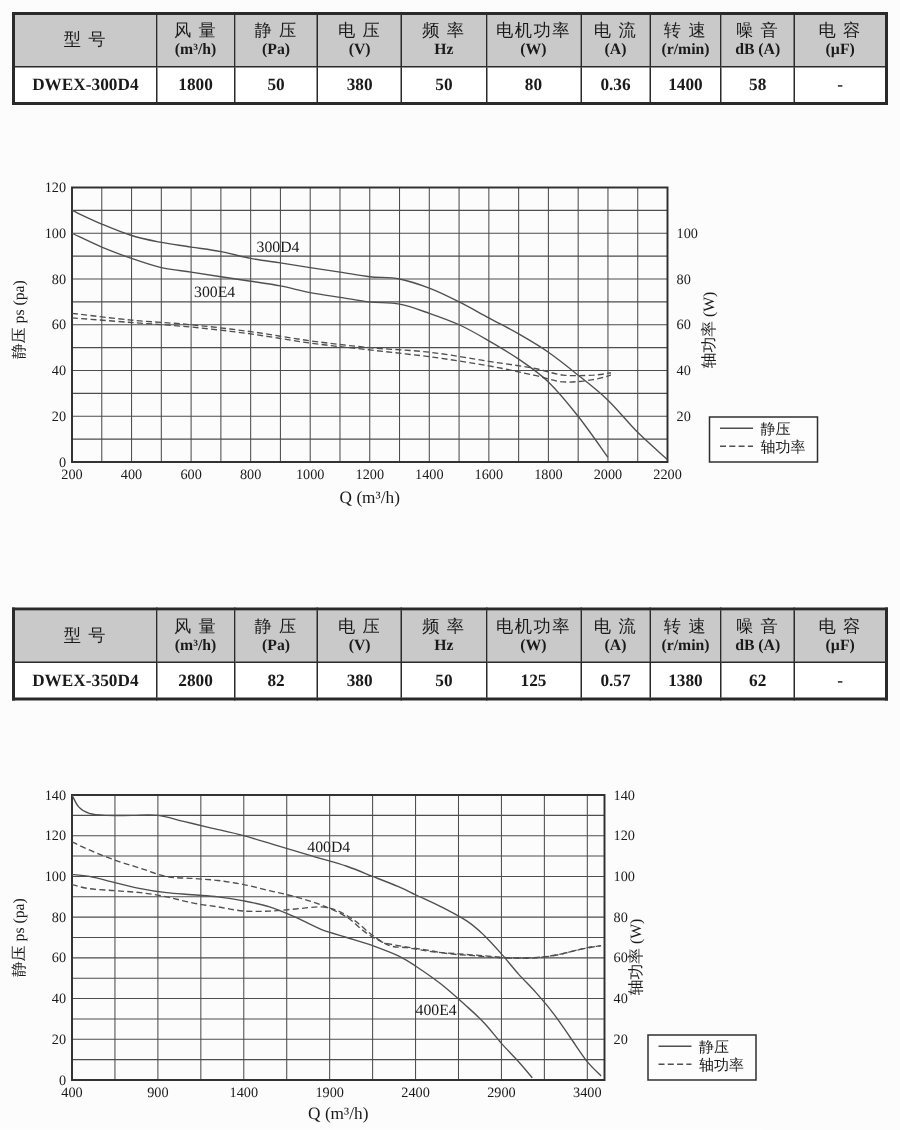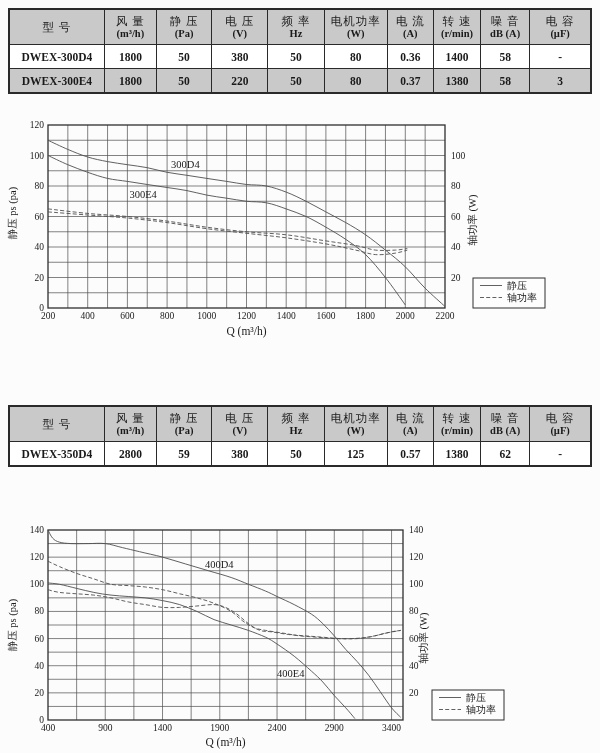--- a/index.html
+++ b/index.html
@@ -85,32 +85,20 @@
           <td>DWEX-300D4</td>
           <td>1800</td>
           <td>50</td>
           <td>380</td>
           <td>50</td>
           <td>80</td>
           <td>0.36</td>
           <td>1400</td>
           <td>58</td>
           <td>-</td>
-        </tr>
-        <tr class="alt">
-          <td>DWEX-300E4</td>
-          <td>1800</td>
-          <td>50</td>
-          <td>220</td>
-          <td>50</td>
-          <td>80</td>
-          <td>0.37</td>
-          <td>1380</td>
-          <td>58</td>
-          <td>3</td>
         </tr>
       </tbody>
     </table>
 
   <svg class="chart" id="c300" width="600" height="245">
       <line x1="67.85" y1="12" x2="67.85" y2="195" stroke="#4d4d4d" stroke-width="0.7"></line>
       <line x1="87.7" y1="12" x2="87.7" y2="195" stroke="#4d4d4d" stroke-width="0.7"></line>
       <line x1="107.55" y1="12" x2="107.55" y2="195" stroke="#4d4d4d" stroke-width="0.7"></line>
       <line x1="127.4" y1="12" x2="127.4" y2="195" stroke="#4d4d4d" stroke-width="0.7"></line>
       <line x1="147.25" y1="12" x2="147.25" y2="195" stroke="#4d4d4d" stroke-width="0.7"></line>
@@ -232,21 +220,21 @@
           <th>
             <div class="h1">电 容</div>
             <div class="h2">(µF)</div>
           </th>
         </tr>
       </thead>
       <tbody>
         <tr>
           <td>DWEX-350D4</td>
           <td>2800</td>
-          <td>59</td>
+          <td>82</td>
           <td>380</td>
           <td>50</td>
           <td>125</td>
           <td>0.57</td>
           <td>1380</td>
           <td>62</td>
           <td>-</td>
         </tr>
       </tbody>
     </table>

